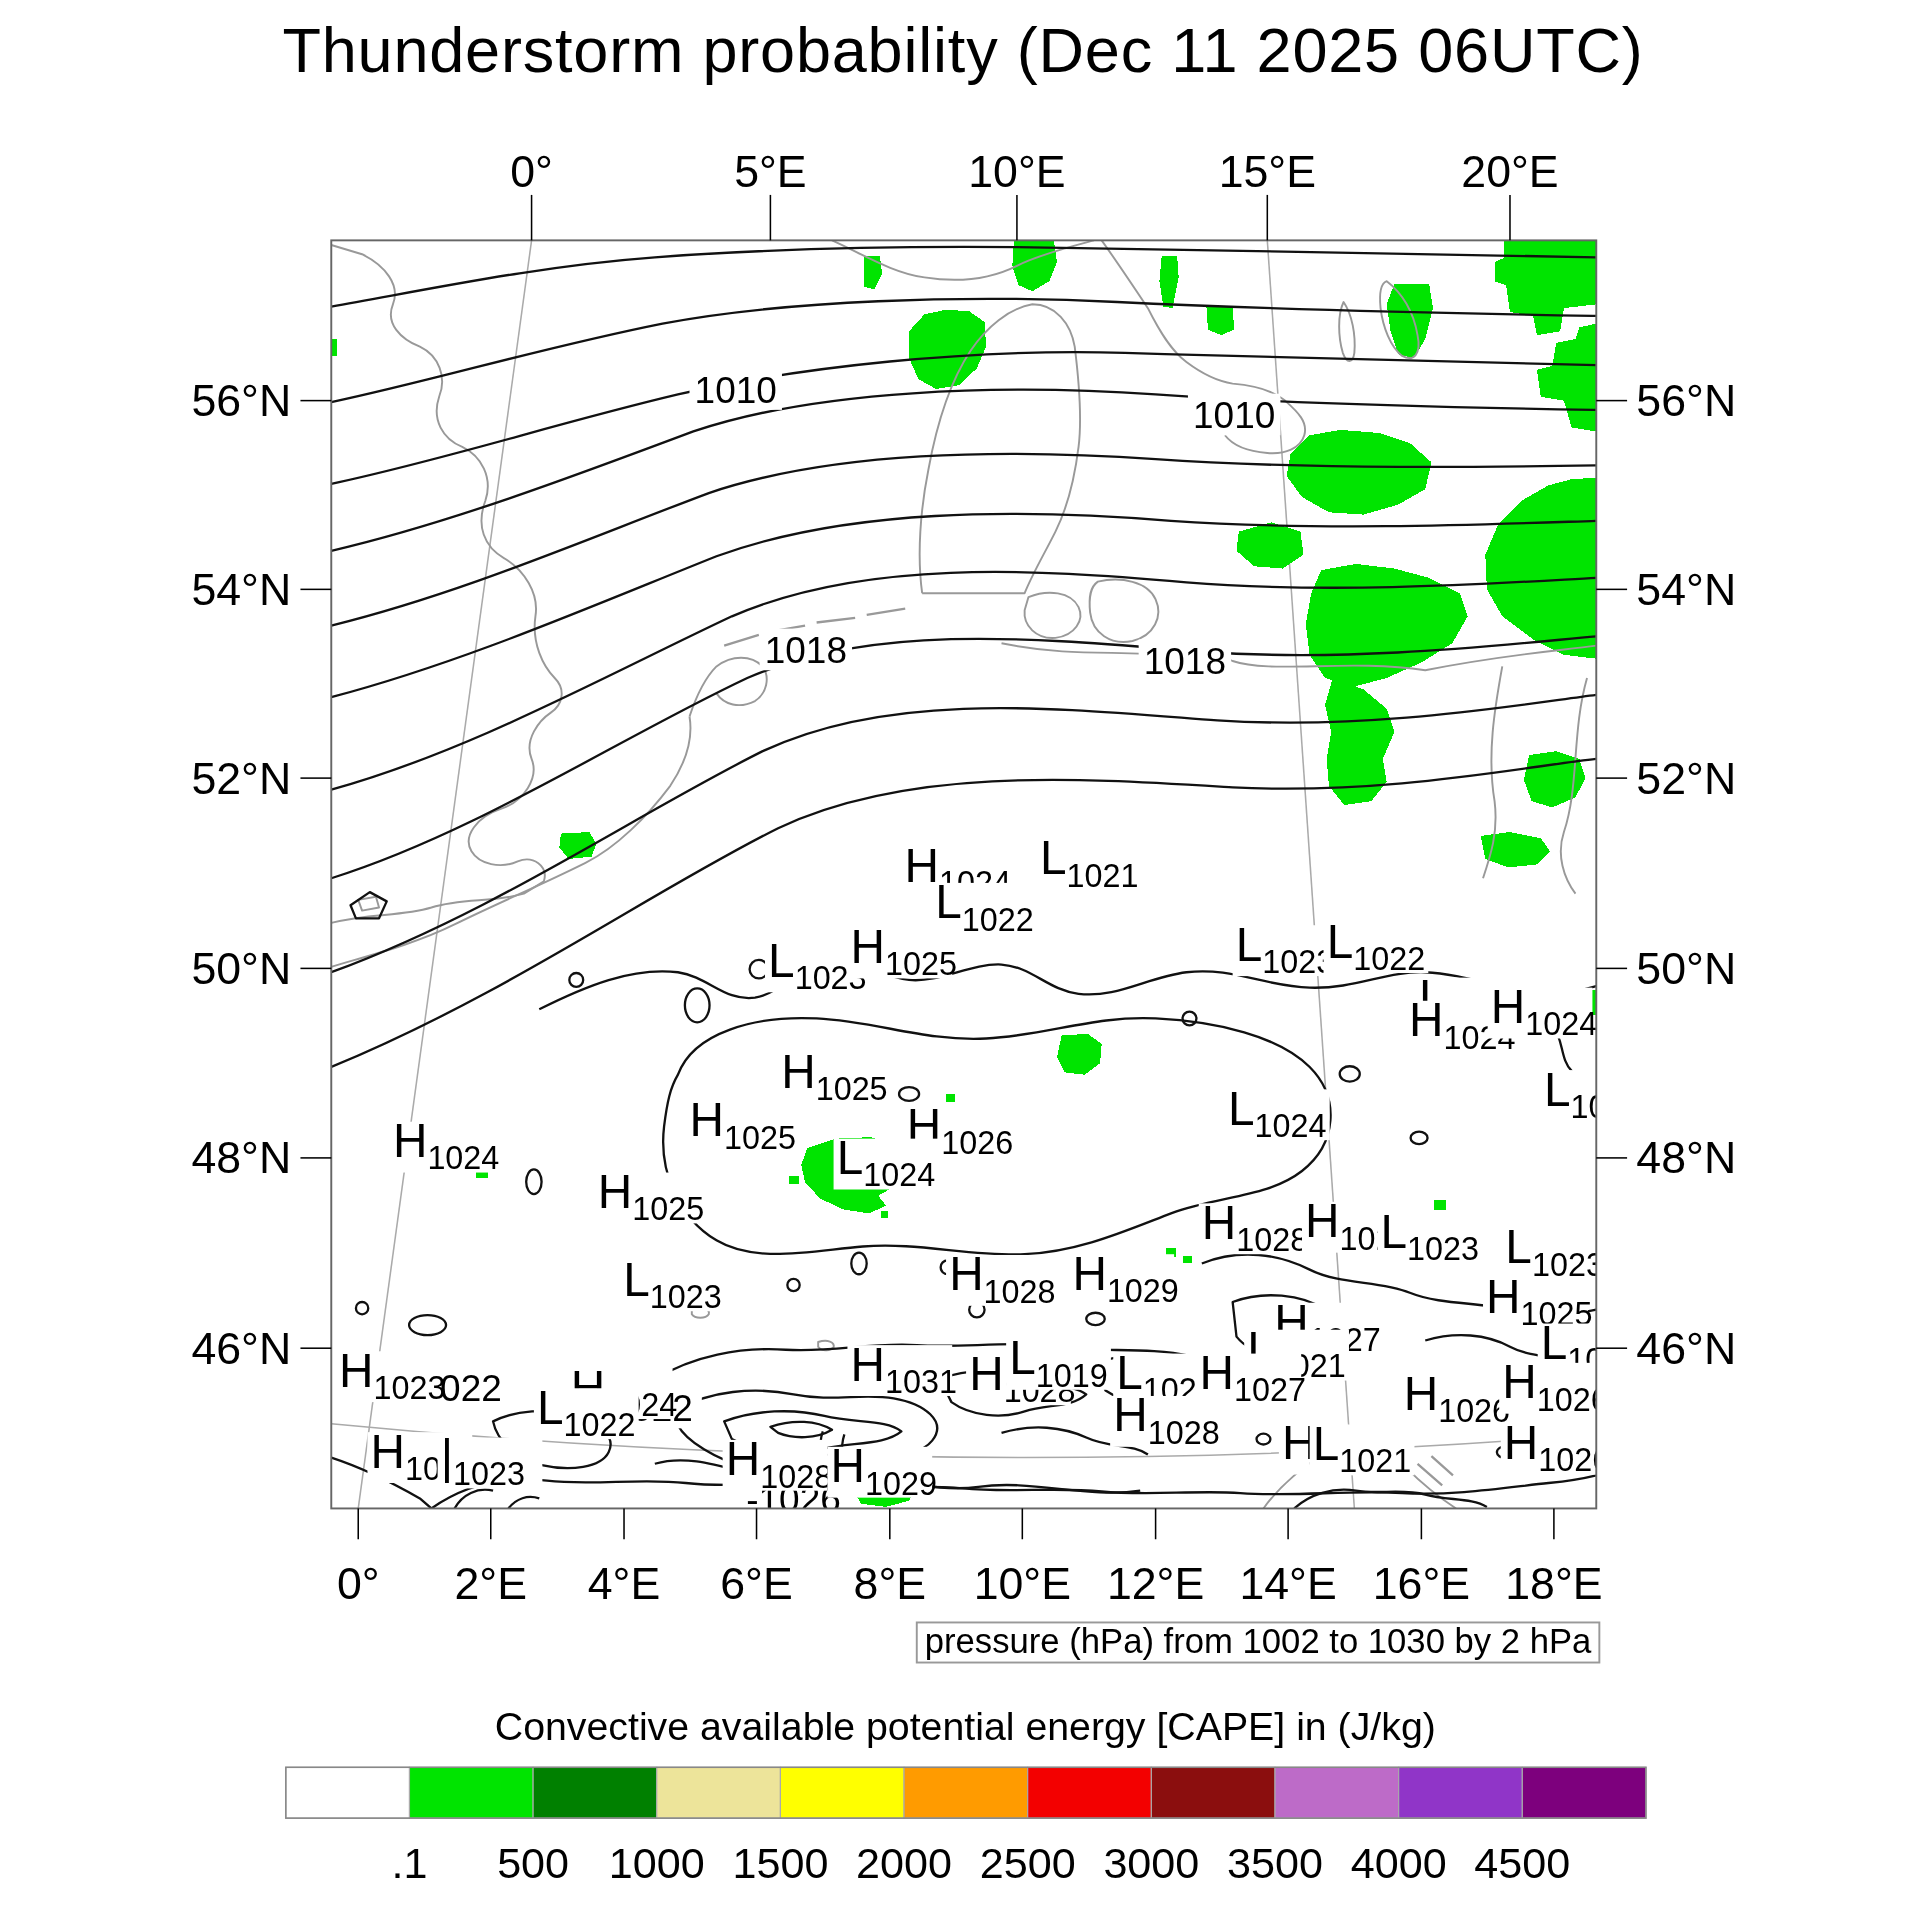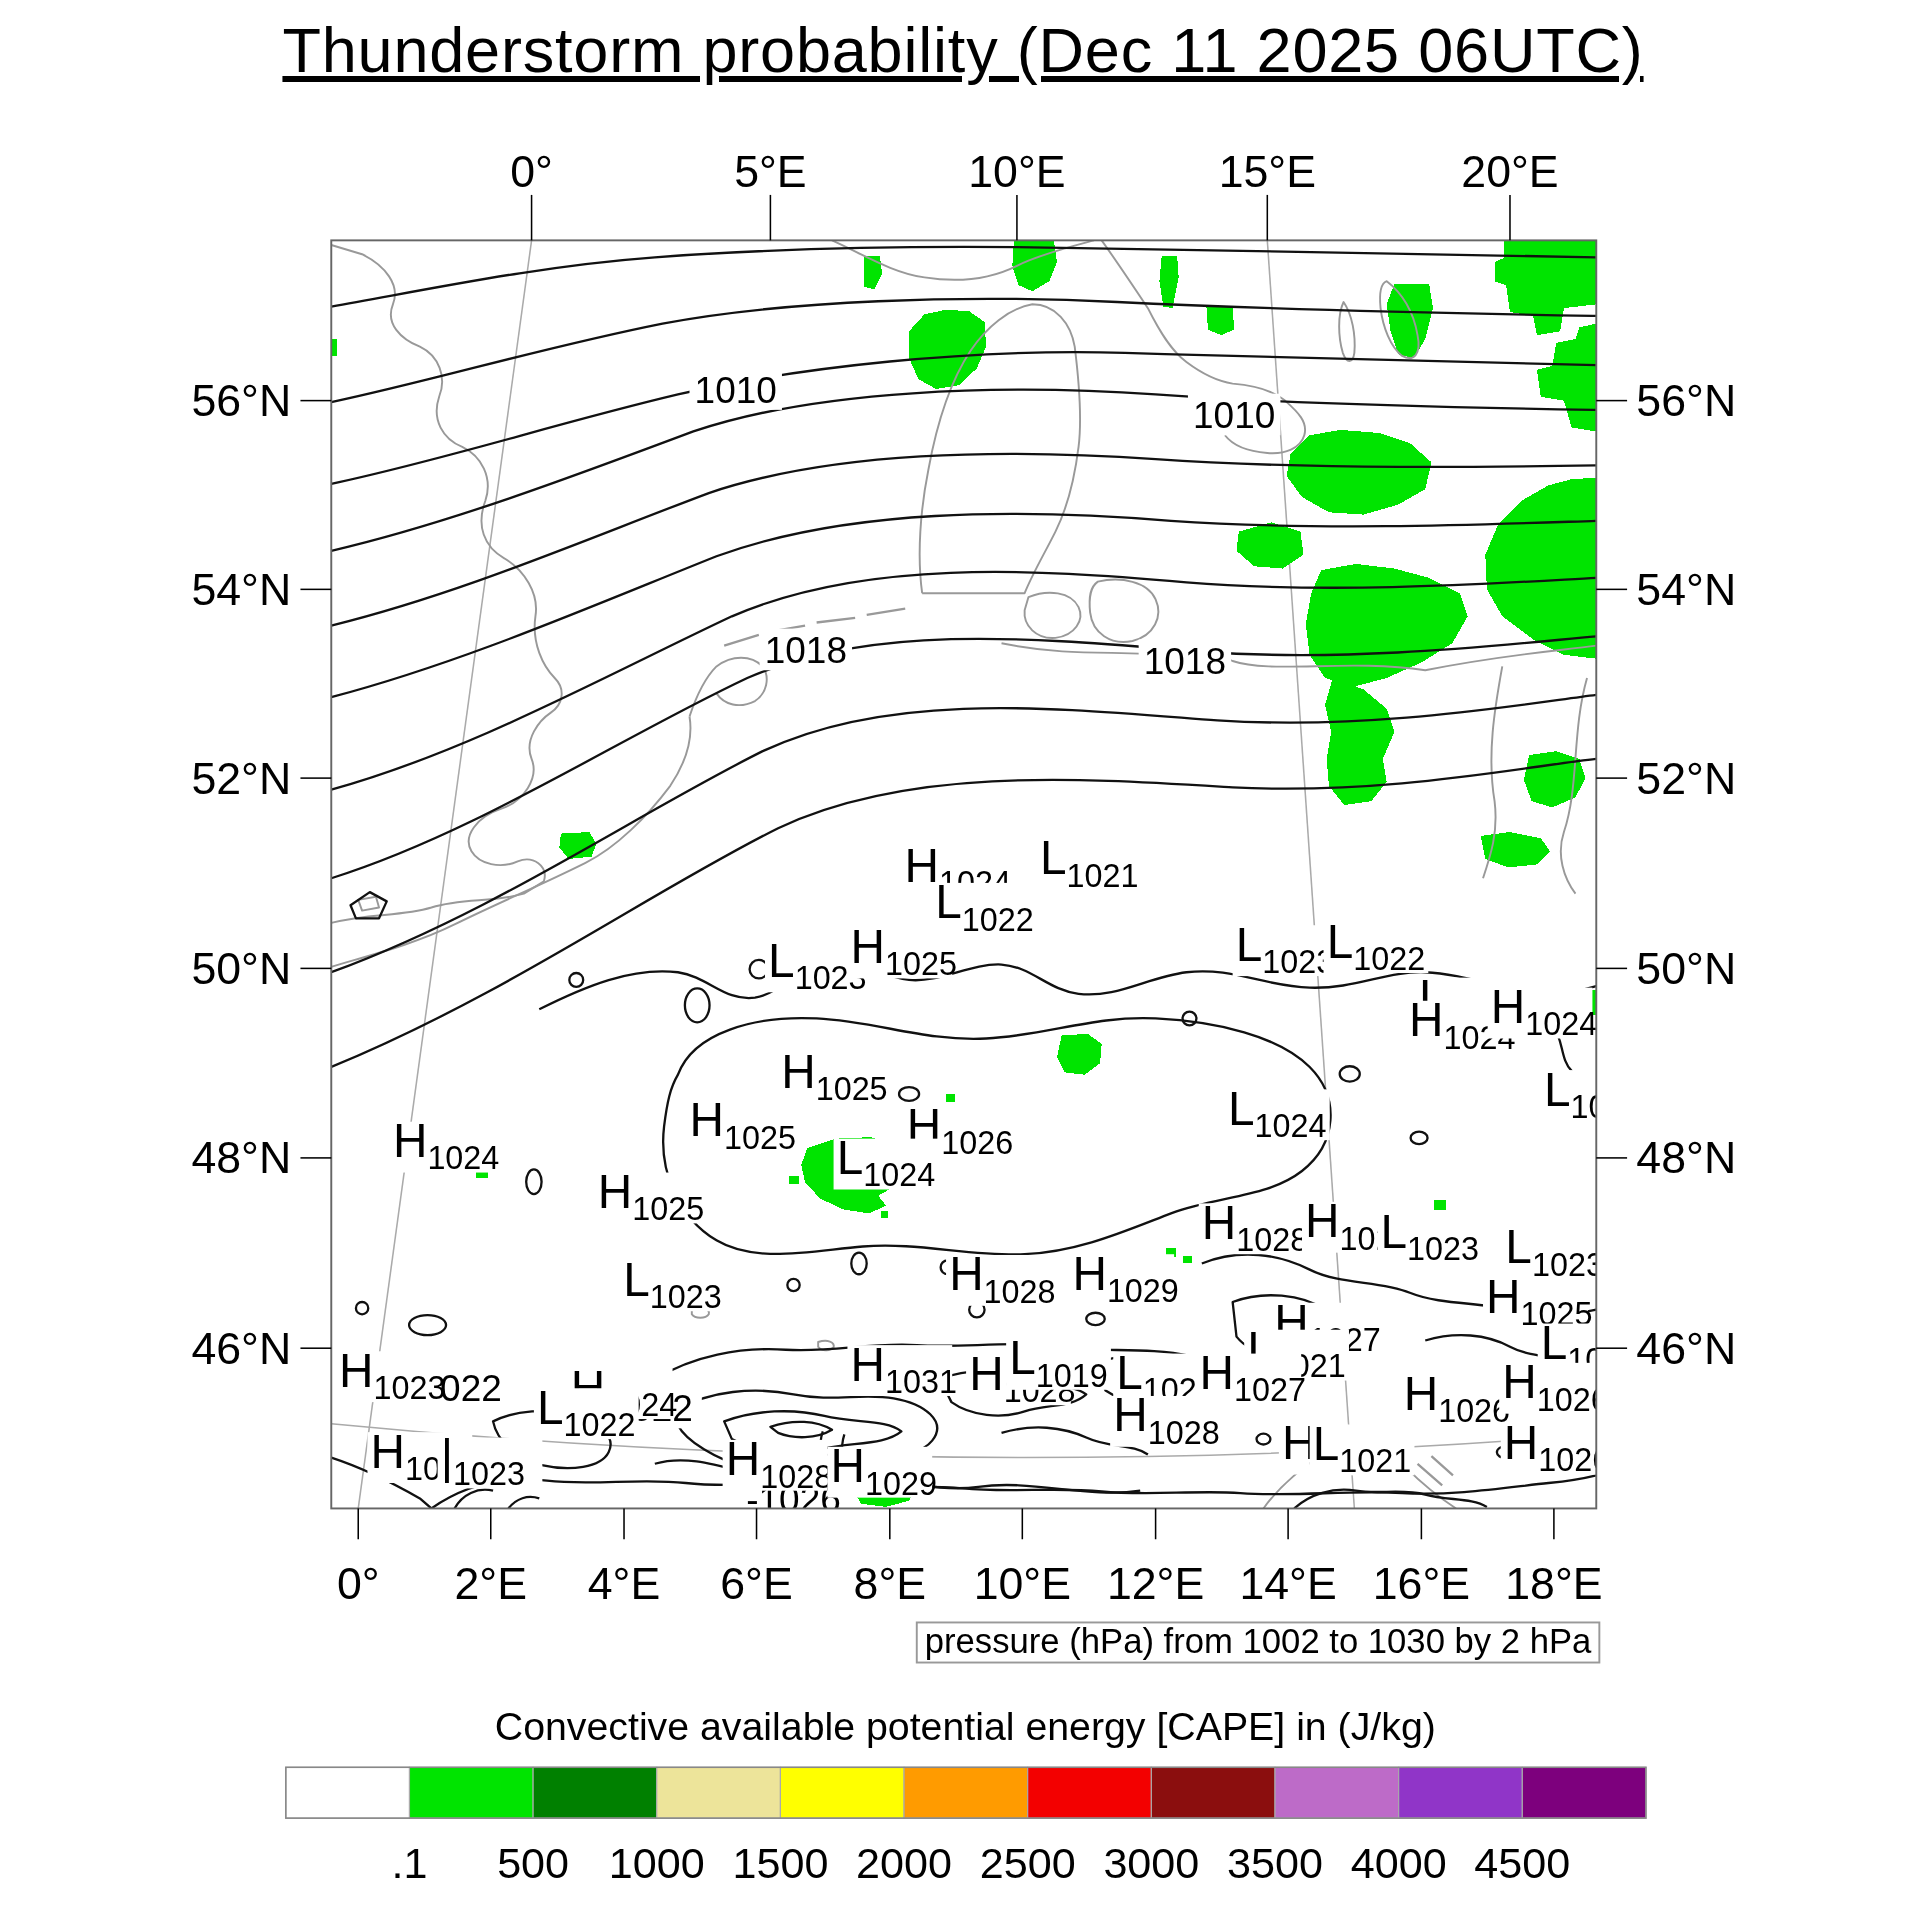--- a/index.html
+++ b/index.html
@@ -1,19 +1,19 @@
 <!DOCTYPE html>
 <html style="font-size:12.3px"><head>
 <meta charset="utf-8">
 <style>
   html,body{margin:0;padding:0;background:#fff;}
   .page{position:relative;width:1926px;height:1926px;background:#fff;overflow:hidden;
         font-family:"Liberation Sans",sans-serif;}
   .chart-title{position:absolute;left:0;top:14px;width:1926px;text-align:center;
-        font-size:63px;color:#000;letter-spacing:0.8px;text-decoration:underline;}
+        font-size:63px;color:#000;letter-spacing:0.8px;}
   svg{position:absolute;left:0;top:0;}
   text{font-family:"Liberation Sans",sans-serif;fill:#000;}
 </style>
 </head>
 <body>
 
 <div class="page">
   <div class="chart-title">Thunderstorm probability (Dec 11 2025 06UTC)</div>
 
   <svg id="map-svg" width="1926" height="1926" viewBox="0 0 2500 2500">

